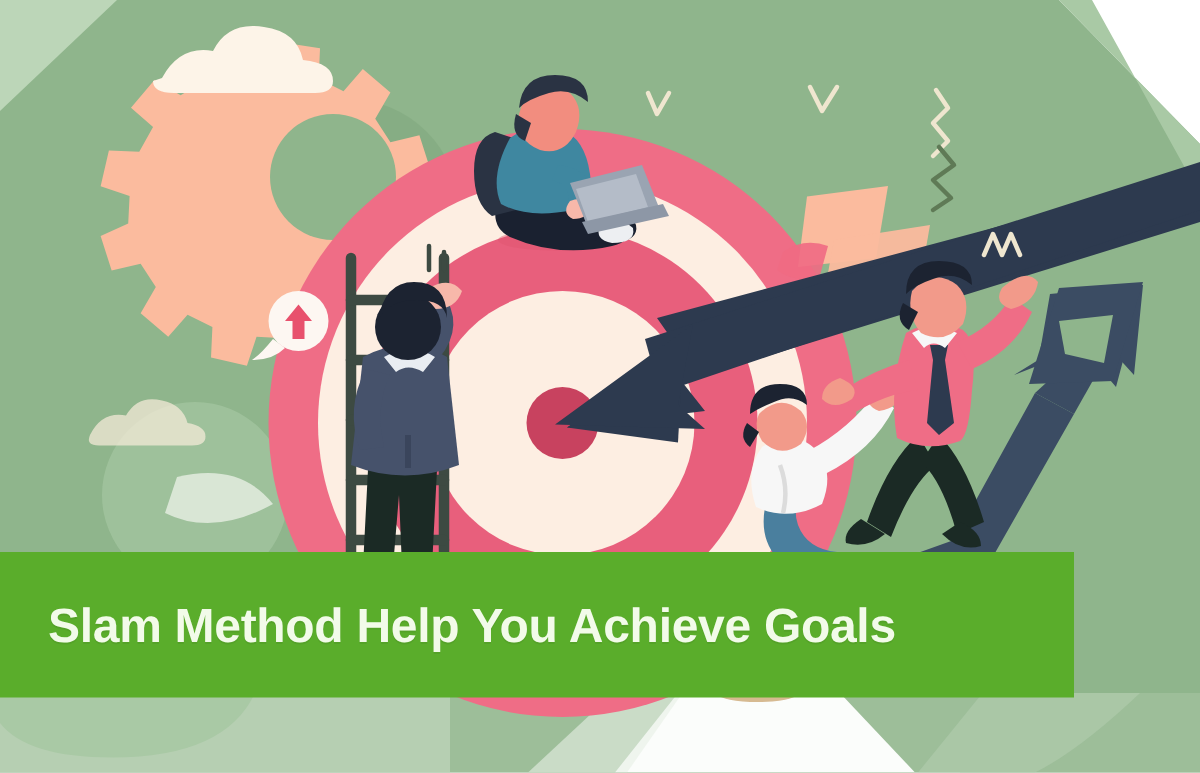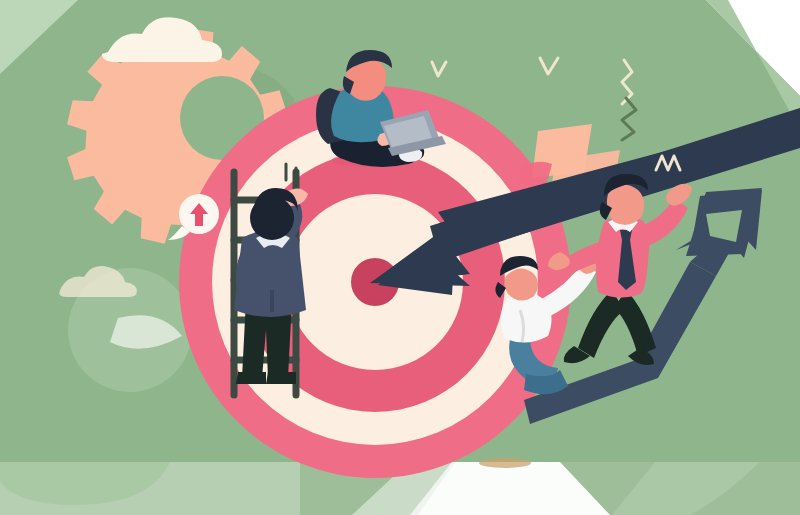--- a/index.html
+++ b/index.html
@@ -238,14 +238,17 @@
       </g>
 
       <g stroke="#3d4a42" stroke-width="3" stroke-linecap="round">
         <line x1="286" y1="164" x2="286" y2="180"></line>
         <line x1="296" y1="168" x2="296" y2="180"></line>
       </g>
 
     </g>
   </svg>
 
+  <div class="banner">
+    <div class="banner-title">Slam Method Help You Achieve Goals</div>
+  </div>
 
 </div>
 
 </body></html>

